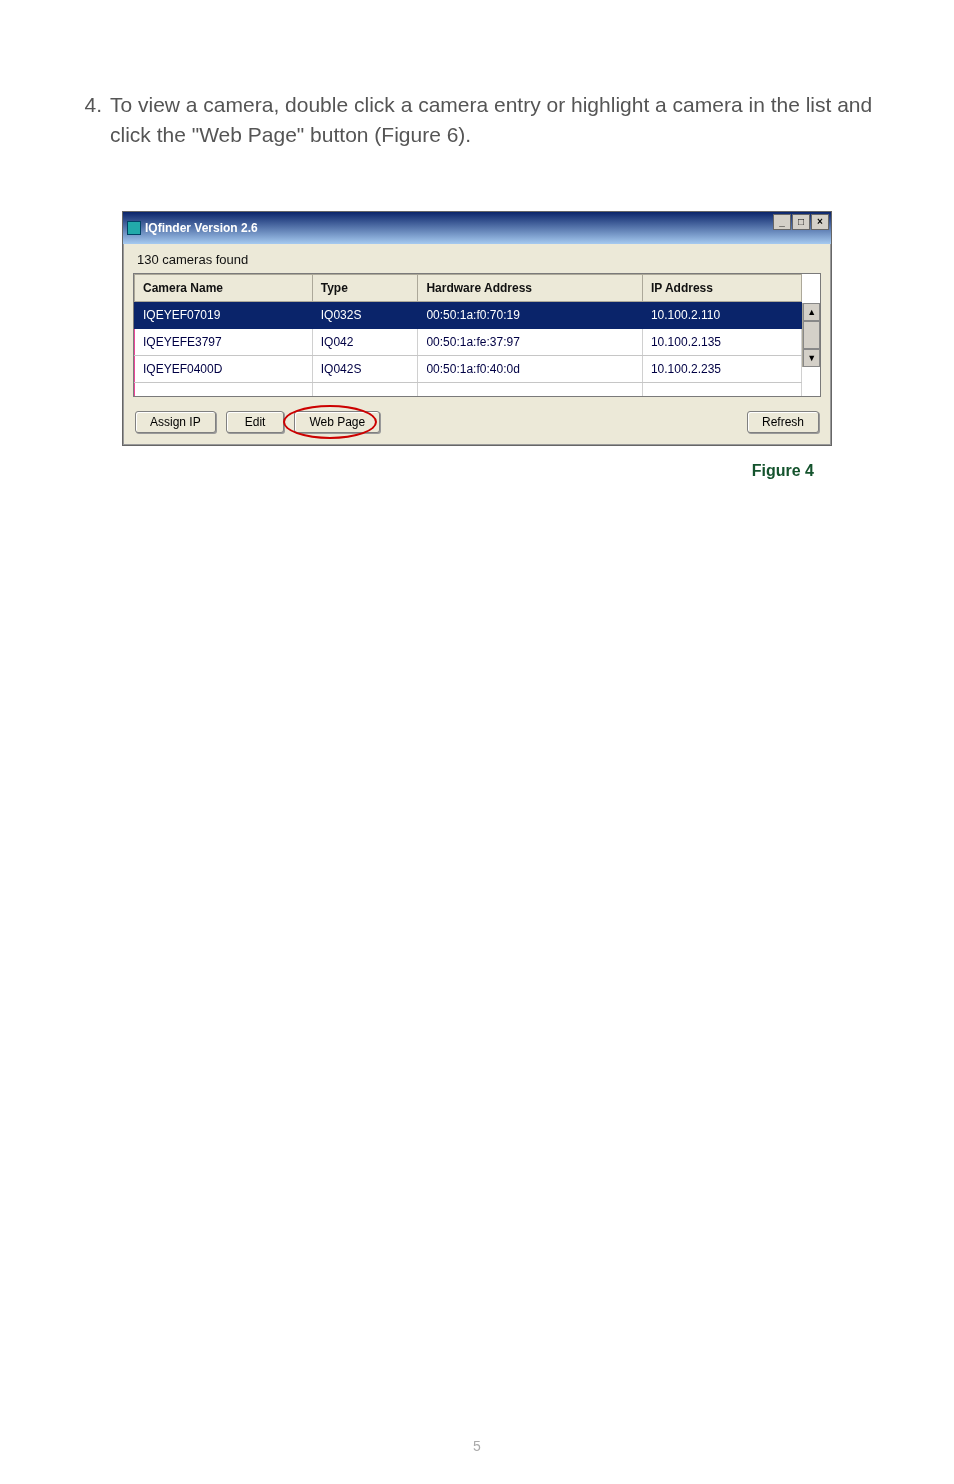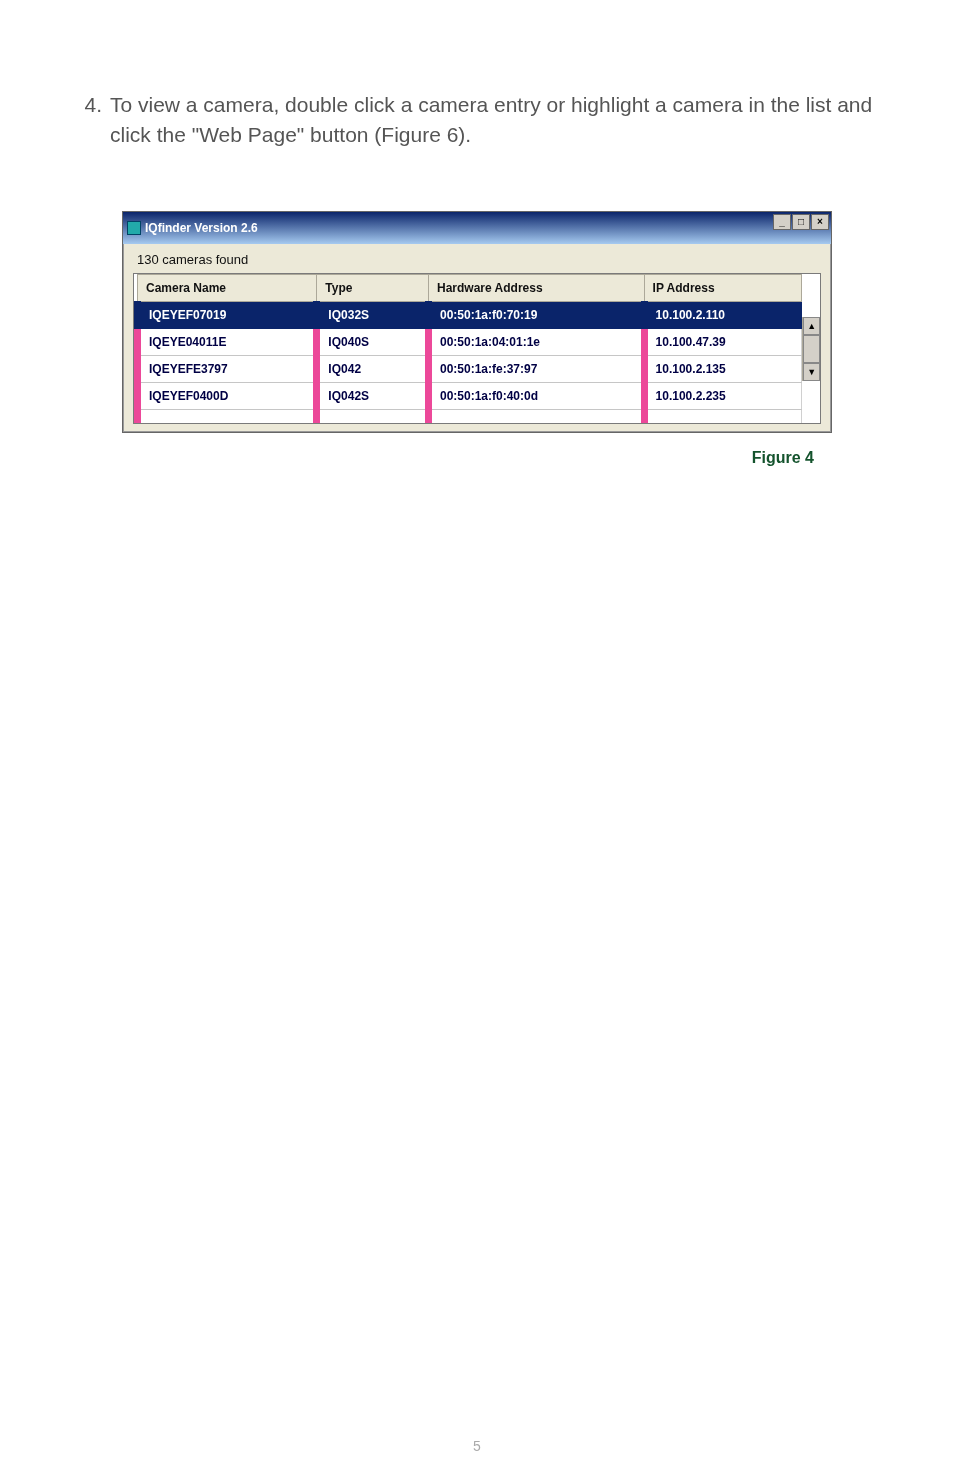--- a/index.html
+++ b/index.html
@@ -99,24 +99,24 @@
     background: #ece9d8;
     text-align: left;
     font-weight: bold;
     padding: 6px 8px;
     border: 1px solid #aca899;
     font-size: 12px;
     color: #111;
   }
   td {
     padding: 6px 8px;
-    border-left: 7px solid #ec4899;
+    border-left: 1px solid #ec4899;
     border-right: 1px solid #d0d0d0;
     border-bottom: 1px solid #c6c6c6;
-    font-weight: bold;
+    font-weight: normal;
     color: #000044;
     white-space: nowrap;
   }
   tr.selected td {
     background: #0a246a;
     color: #fff;
     border-color: #0a246a;
   }
   tr.partial td {
     color: #9aa;
@@ -229,26 +229,20 @@
           </tr>
         </thead>
         <tbody id="tbody">
             <tr class="selected">
               <td>IQEYEF07019</td>
               <td>IQ032S</td>
               <td>00:50:1a:f0:70:19</td>
               <td>10.100.2.110</td>
             </tr>
             <tr>
-              <td>IQEYE04011E</td>
-              <td>IQ040S</td>
-              <td>00:50:1a:04:01:1e</td>
-              <td>10.100.47.39</td>
-            </tr>
-            <tr>
               <td>IQEYEFE3797</td>
               <td>IQ042</td>
               <td>00:50:1a:fe:37:97</td>
               <td>10.100.2.135</td>
             </tr>
             <tr>
               <td>IQEYEF0400D</td>
               <td>IQ042S</td>
               <td>00:50:1a:f0:40:0d</td>
               <td>10.100.2.235</td>
@@ -262,18 +256,26 @@
           </tbody>
       </table>
       <div class="scroll-col">
         <div class="scroll-btn">▲</div>
         <div class="scroll-thumb"></div>
         <div class="scroll-track"></div>
         <div class="scroll-btn">▼</div>
       </div>
     </div>
 
+    <div class="button-row">
+      <button class="btn">Assign IP</button>
+      <button class="btn narrow">Edit</button>
+      <button class="btn">Web Page</button>
+      <div class="spacer"></div>
+      <button class="btn">Refresh</button>
+      <div class="highlight-oval"></div>
+    </div>
   </div>
 
   <div class="figure-caption">Figure 4</div>
 
   <div class="page-num">5</div>
 </div>
 
 </body></html>

